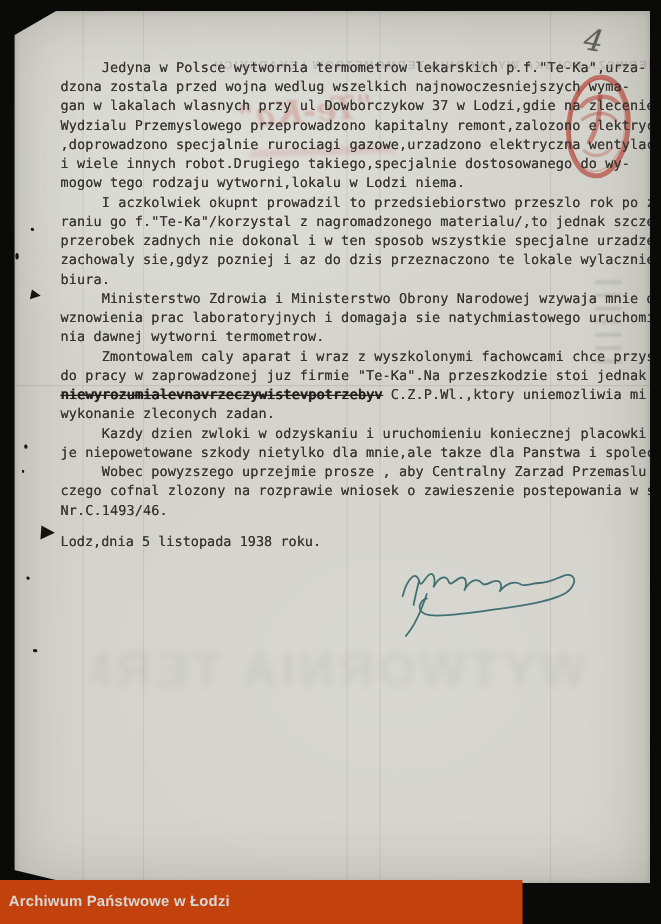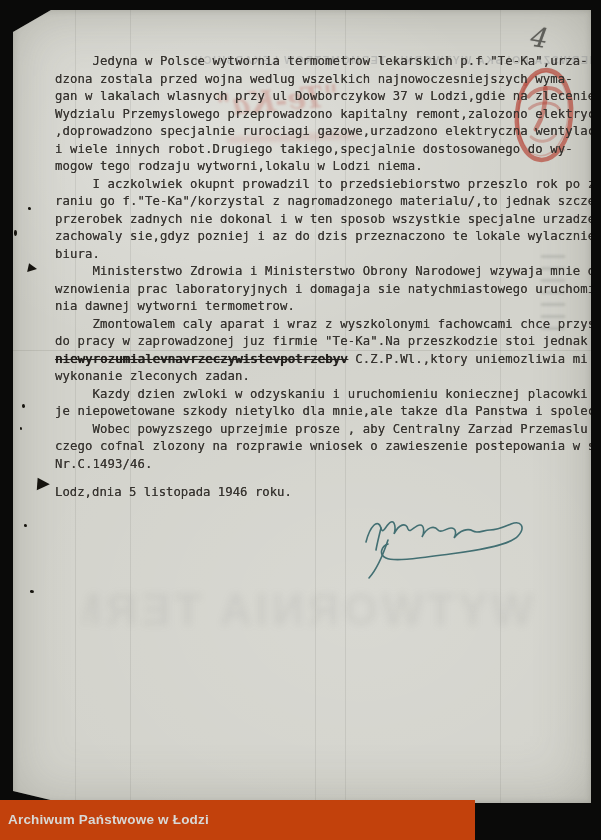--- a/index.html
+++ b/index.html
@@ -124,21 +124,21 @@
       <path d="M40 30 C42 44 40 60 34 72" stroke-width="4.5" opacity="0.5"></path>
       <path d="M26 52 C34 44 50 42 56 50" stroke-width="3" opacity="0.35"></path>
       <path d="M30 80 C38 86 48 84 54 76" stroke-width="3" opacity="0.28"></path>
     </g>
     <circle cx="22" cy="26" r="2.2" fill="#b23527" opacity="0.3"></circle>
     <circle cx="60" cy="92" r="1.8" fill="#b23527" opacity="0.25"></circle>
   </svg>
 
   <div class="letter" id="letter-body"><div class="line">     Jedyna w Polsce wytwornia termometrow lekarskich p.f."Te-Ka",urza-</div><div class="line">dzona zostala przed wojna wedlug wszelkich najnowoczesniejszych wyma-</div><div class="line">gan w lakalach wlasnych przy ul Dowborczykow 37 w Lodzi,gdie na zlecenie</div><div class="line">Wydzialu Przemyslowego przeprowadzono kapitalny remont,zalozono elektrycznosc</div><div class="line">,doprowadzono specjalnie rurociagi gazowe,urzadzono elektryczna wentylacje</div><div class="line">i wiele innych robot.Drugiego takiego,specjalnie dostosowanego do wy-</div><div class="line">mogow tego rodzaju wytworni,lokalu w Lodzi niema.</div><div class="line">     I aczkolwiek okupnt prowadzil to przedsiebiorstwo przeszlo rok po zab-</div><div class="line">raniu go f."Te-Ka"/korzystal z nagromadzonego materialu/,to jednak szczesliwie</div><div class="line">przerobek zadnych nie dokonal i w ten sposob wszystkie specjalne urzadzenia</div><div class="line">zachowaly sie,gdyz pozniej i az do dzis przeznaczono te lokale wylacznie na</div><div class="line">biura.</div><div class="line">     Ministerstwo Zdrowia i Ministerstwo Obrony Narodowej wzywaja mnie do</div><div class="line">wznowienia prac laboratoryjnych i domagaja sie natychmiastowego uruchomie-</div><div class="line">nia dawnej wytworni termometrow.</div><div class="line">     Zmontowalem caly aparat i wraz z wyszkolonymi fachowcami chce przystapic</div><div class="line">do pracy w zaprowadzonej juz firmie "Te-Ka".Na przeszkodzie stoi jednak</div><div class="line"><span class="struck">niewyrozumialevnavrzeczywistevpotrzebyv</span> C.Z.P.Wl.,ktory uniemozliwia mi</div><div class="line">wykonanie zleconych zadan.</div><div class="line">     Kazdy dzien zwloki w odzyskaniu i uruchomieniu koniecznej placowki powodu-</div><div class="line">je niepowetowane szkody nietylko dla mnie,ale takze dla Panstwa i spoleczenstwa.</div><div class="line">     Wobec powyzszego uprzejmie prosze , aby Centralny Zarzad Przemaslu Wlokien-</div><div class="line">czego cofnal zlozony na rozprawie wniosek o zawieszenie postepowania w spr.</div><div class="line">Nr.C.1493/46.</div></div>
 
-  <div class="dateline">Lodz,dnia 5 listopada 1946 roku.</div>
+  <div class="dateline">Lodz,dnia 5 listopada 1938 roku.</div>
 
   <svg style="left:335px;top:486px" width="205" height="95" viewBox="0 0 205 95">
     <g fill="none" stroke="#2e6166" stroke-width="1.6" stroke-linecap="round" opacity="0.88">
       <path d="M18,46 C22,30 30,22 33,32 C35,40 38,28 43,26 C47,24 48,33 46,38
                C51,28 58,26 60,33 C62,38 67,29 72,29 C77,29 76,38 74,41
                C79,31 86,29 90,34 C93,38 98,32 103,32 C109,32 108,39 106,42
                C112,34 120,32 125,35 C129,38 136,34 142,34 C150,34 158,30 163,28
                C173,24 178,31 170,40 C162,49 132,54 102,58 C72,62 46,66 38,62
                C30,58 34,50 40,48"></path>
       <path d="M40,44 C36,56 30,72 21,82"></path>

